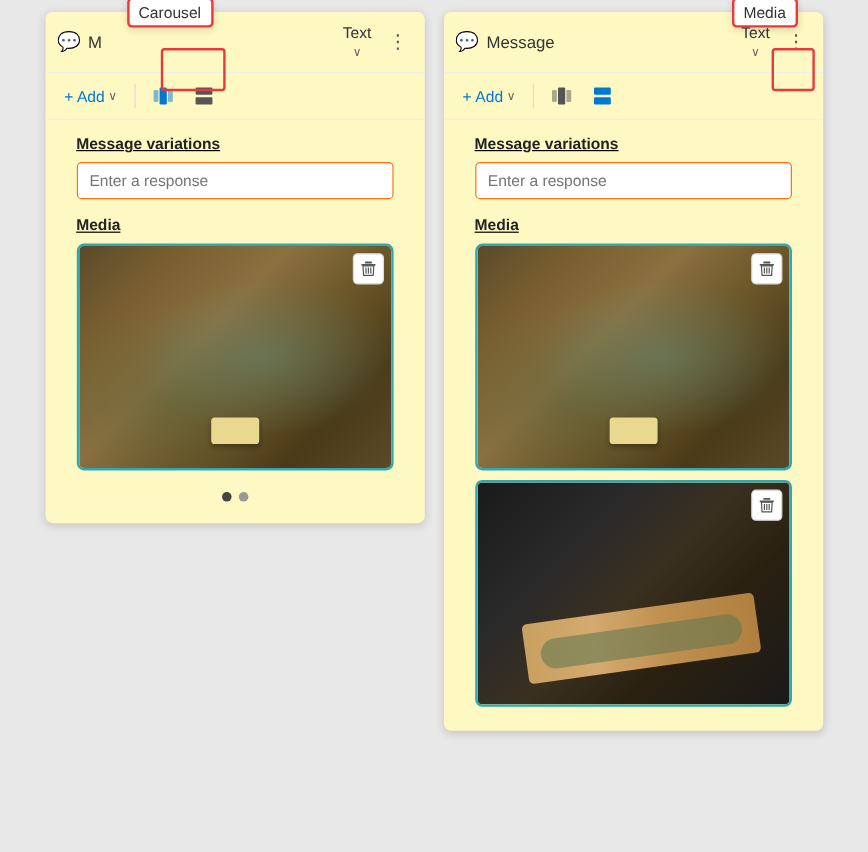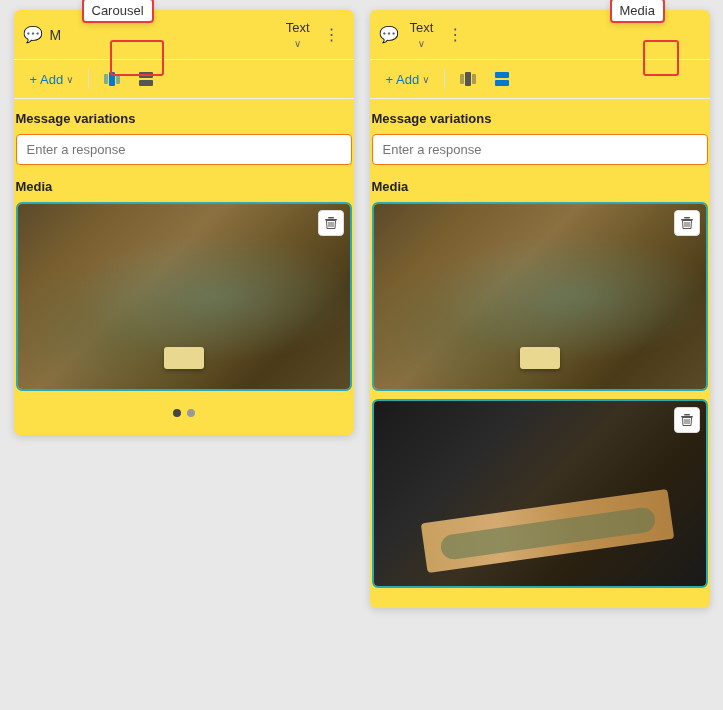--- a/index.html
+++ b/index.html
@@ -8,24 +8,24 @@
       font-family: 'Segoe UI', Arial, sans-serif;
       width: 723px;
       min-height: 710px;
       display: flex;
       align-items: flex-start;
       justify-content: center;
       padding: 10px;
       gap: 16px;
     }
     .panel {
-      background: #fde047;
+      background: #fef9c3;
       border-radius: 6px;
       box-shadow: 0 2px 8px rgba(0,0,0,0.15);
-      width: 340px;
+      width: 316px;
       padding: 0;
       overflow: visible;
       position: relative;
     }
     .panel-header {
       display: flex;
       align-items: center;
       padding: 8px 10px;
       border-bottom: 1px solid #eee;
       gap: 6px;
@@ -107,21 +107,22 @@
       color: #555;
       font-size: 15px;
       display: flex;
       align-items: center;
       justify-content: center;
     }
     .toolbar-icon-btn.active {
       color: #0078d4;
     }
     .panel-content {
-      padding: 12px 2px;
+      padding: 12px 26px;
+      text-decoration: underline;
     }
     .section-label {
       font-size: 13px;
       font-weight: 700;
       color: #222;
       margin-bottom: 8px;
     }
     .response-input {
       width: 100%;
       border: 1px solid #f97316;
@@ -320,20 +321,21 @@
 <div class="panel">
 
   <div class="tooltip-box" style="right: auto; left: 240px; position: absolute; top: -12px;">
     <span>Media</span>
   </div>
 
   <div class="highlight-box" style="top:30px; left:273px; width:36px; height:36px;"></div>
 
   <div class="panel-header">
     <span class="header-icon">💬</span>
+    <span class="header-title">Message</span>
     <div class="header-text-btn">
       <span>Text</span>
       <span class="chevron">∨</span>
     </div>
     <span class="more-btn">⋮</span>
   </div>
 
   <div class="toolbar">
     <div class="toolbar-add">
       <span>+</span>

